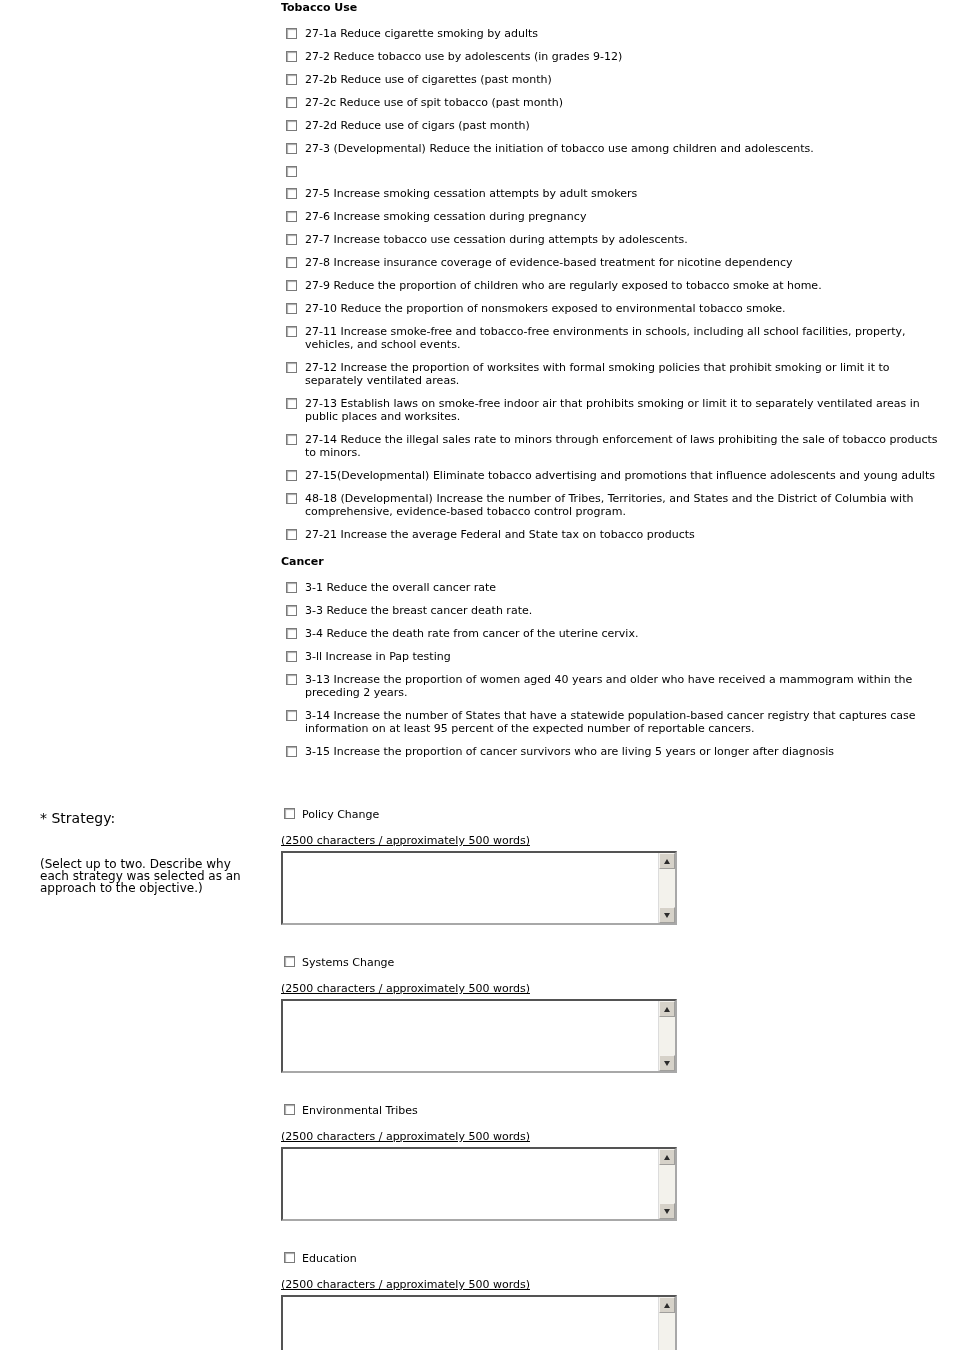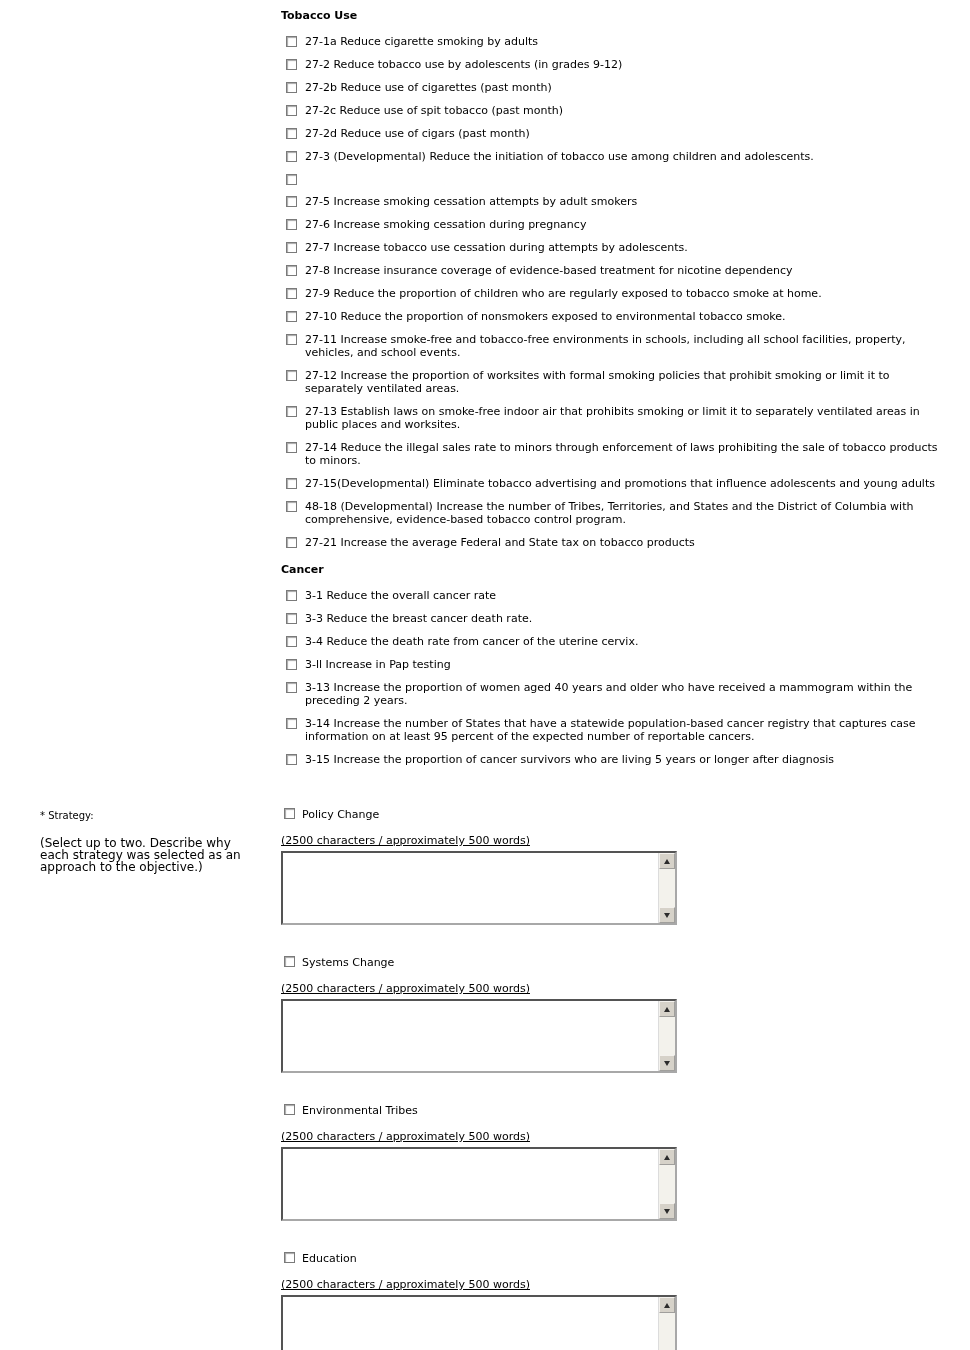--- a/index.html
+++ b/index.html
@@ -7,35 +7,35 @@
   body {
     width:970px; height:1350px; position:relative; overflow:hidden;
     font-family:"DejaVu Sans", sans-serif; font-size:11px; color:#000;
   }
   .page { position:absolute; inset:0; }
 
   
   .objectives { position:absolute; left:281px; top:1px; width:662px; }
   .section { margin:0; }
   .section + .section { margin-top:14px; }
-  .section-title { font-weight:bold; font-size:11px; margin:8px 0 13px 0; }
+  .section-title { font-weight:bold; font-size:11px; margin:0 0 13px 0; }
   .check-item {
     display:flex; align-items:flex-start;
     margin:0 0 10px 0; padding-left:5px; line-height:13px;
   }
   .checkbox {
     flex:0 0 auto; width:11px; height:11px; margin:1px 8px 0 0;
     background:#fff; border:1px solid #7a7a7a;
     box-shadow: inset 1px 1px 1px rgba(0,0,0,0.35);
   }
   .check-label { display:block; }
 
   
   .strategy-left { position:absolute; left:40px; top:810px; width:228px; }
-  .strategy-label { font-size:10px; margin-bottom:16px; }
+  .strategy-label { font-size:14px; margin-bottom:32px; }
   .strategy-note { font-size:12px; line-height:12px; width:218px; }
 
   .strategy-right { position:absolute; left:281px; top:808px; width:400px; }
   .strategy-block { margin-bottom:31px; }
   .strategy-check { display:flex; margin:0 0 3px 3px; line-height:14px; }
   .strategy-check .checkbox { margin:0 7px 0 0; }
   .char-note { text-decoration:underline; margin:12px 0 4px 0; }
 
   .textarea-box {
     width:396px; height:74px; background:#fff;

